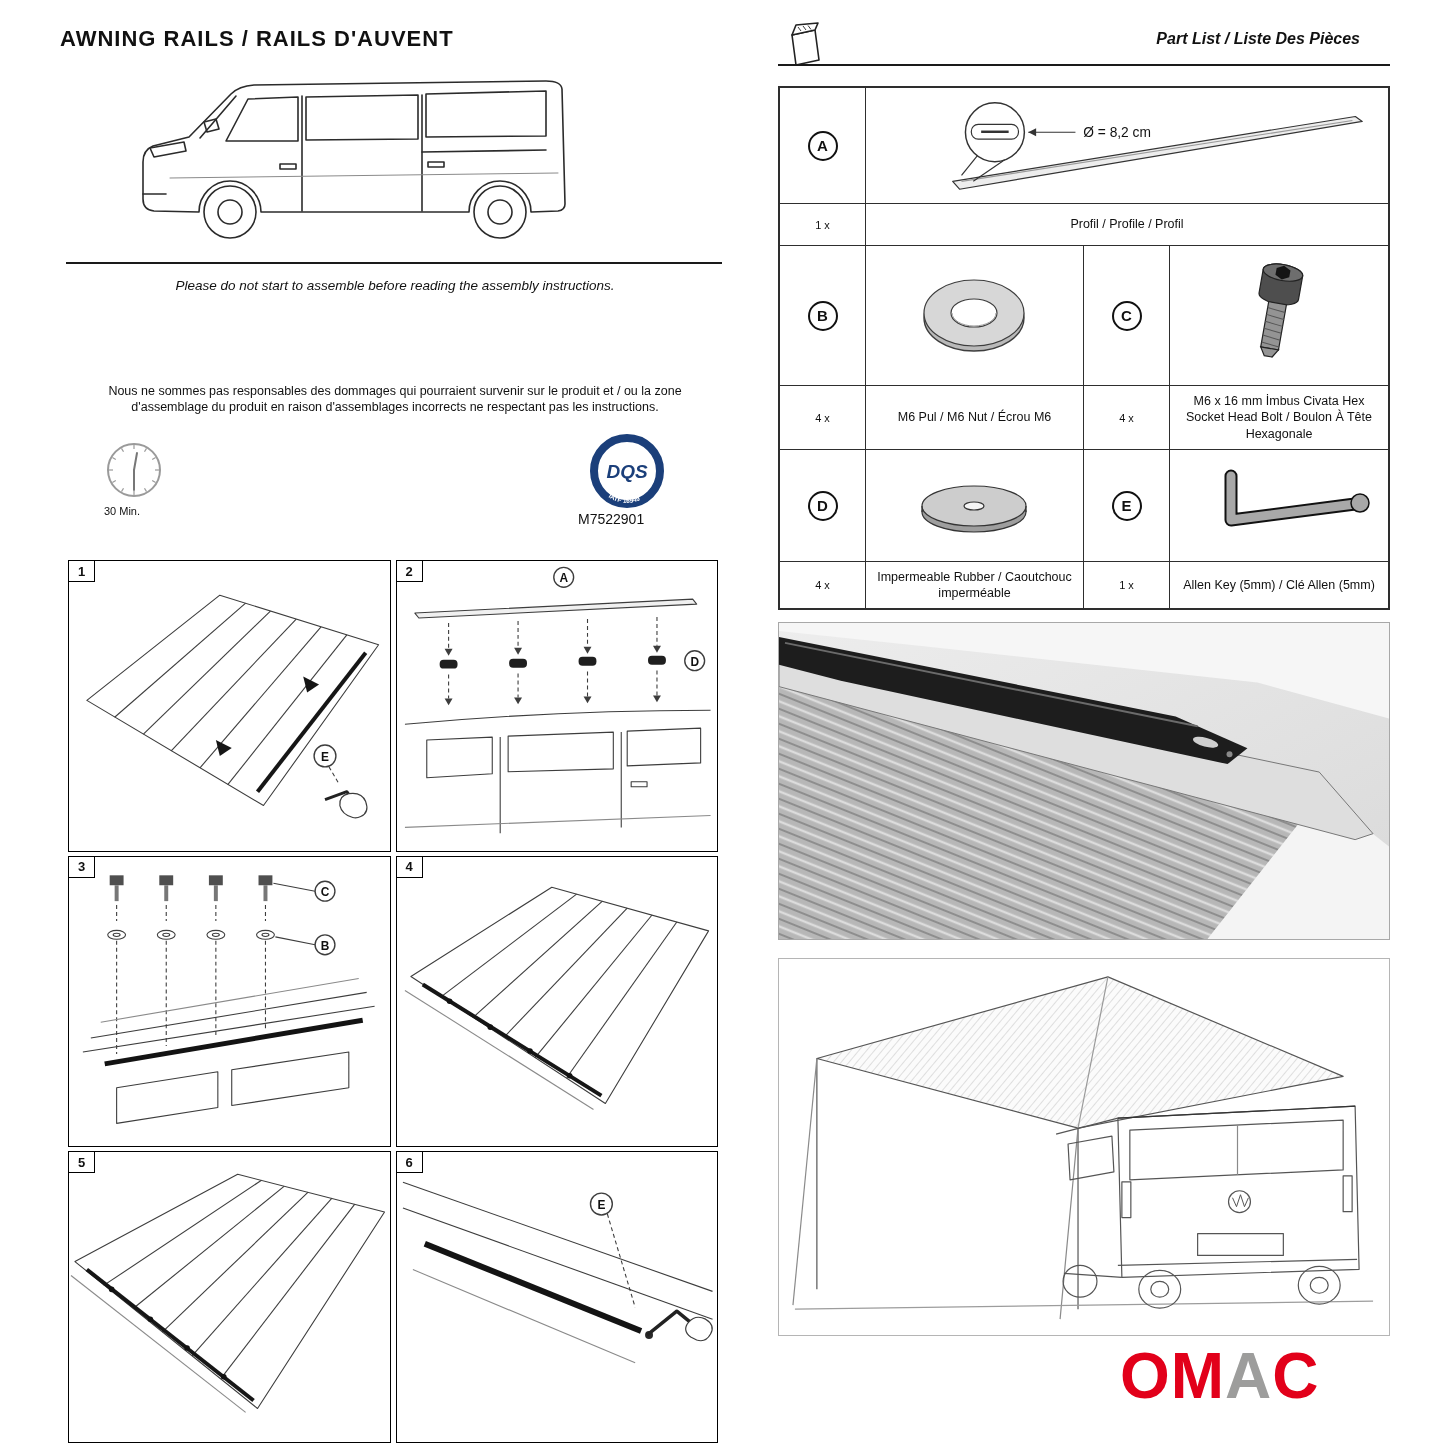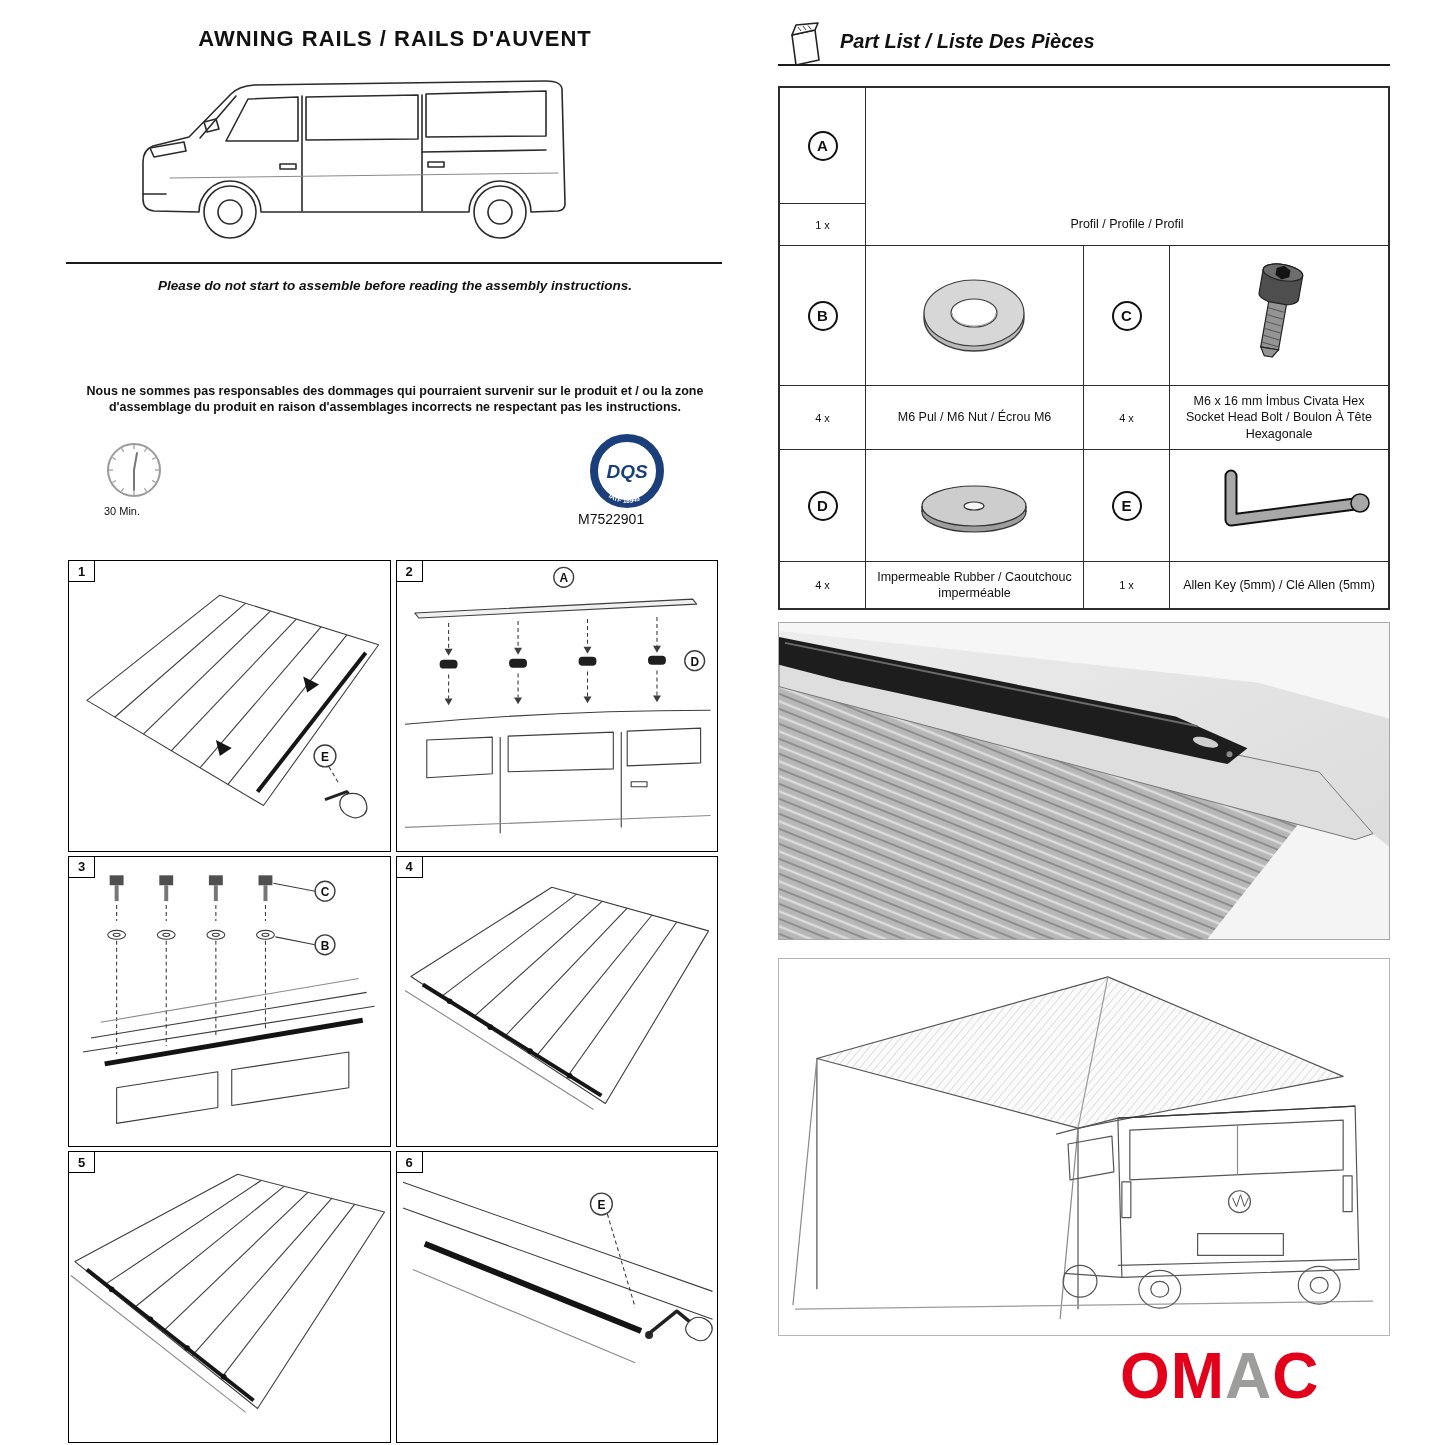--- a/index.html
+++ b/index.html
@@ -3,47 +3,47 @@
 <meta charset="utf-8">
 <style>
   *{margin:0;padding:0;box-sizing:border-box}
   html,body{background:#fff}
   .page{position:relative;width:1445px;height:1445px;background:#fff;
         font-family:"Liberation Sans",sans-serif;color:#111;overflow:hidden}
   .abs{position:absolute}
   svg text{font-family:"Liberation Sans",sans-serif}
 
   
-  .doc-title{left:60px;top:26px;width:670px;text-align:center;
+  .doc-title{left:60px;top:26px;width:670px;text-align:left;
              font-size:22px;font-weight:bold;letter-spacing:1px}
   .van-box{left:110px;top:66px;width:565px;height:194px}
   .rule1{left:66px;top:262px;width:656px;border-top:2px solid #1a1a1a}
-  .warn{left:80px;width:630px;text-align:center;font-weight:bold;line-height:1.25}
+  .warn{left:80px;width:630px;text-align:center;font-weight:normal;line-height:1.25}
   .w-en{font-style:italic;font-size:13.5px}
   .w-fr{font-size:12.5px}
   .warn1{top:278px}.warn2{top:306px}.warn3{top:338px}.warn4{top:384px}
   .clock-box{left:104px;top:440px;width:60px;height:60px}
   .clock-label{left:80px;top:505px;width:84px;text-align:center;font-size:11px}
   .dqs-box{left:590px;top:434px;width:74px;height:74px}
   .dqs-code{left:578px;top:511px;width:98px;text-align:left;font-size:14px}
   .asm-title{left:70px;top:527px;width:650px;text-align:center;
              font-size:20px;font-weight:bold;font-style:italic}
   .stages{left:68px;top:560px;width:650px;height:883px;display:grid;
           grid-template-columns:1fr 1fr;grid-template-rows:1fr 1fr 1fr;gap:4px 5px}
   .stage{position:relative;border:1px solid #000;background:#fff;overflow:hidden}
   .stage svg{position:absolute;left:0;top:0;width:100%;height:100%}
   .stage-num{position:absolute;left:0;top:0;width:26px;height:21px;background:#fff;
              border-right:1px solid #000;border-bottom:1px solid #000;
              display:flex;align-items:center;justify-content:center;
              font-size:13px;font-weight:bold;z-index:2}
 
   
   .pkg-icon{left:786px;top:22px;width:38px;height:46px}
-  .pl-title{left:840px;top:30px;width:520px;text-align:left;
-            font-size:20px;font-weight:bold;font-style:italic}
+  .pl-title{left:840px;top:30px;width:520px;text-align:right;
+            font-size:16px;font-weight:bold;font-style:italic}
   .rule2{left:778px;top:64px;width:612px;border-top:2px solid #1a1a1a}
   .parts{left:778px;top:86px;width:612px;height:524px;border:2px solid #2e2e2e;
          display:grid;grid-template-columns:86px 218px 86px 1fr;
          grid-template-rows:116px 42px 140px 64px 112px 1fr;
          grid-template-areas:
            "al ad ad ad"
            "aq ads ads ads"
            "bl bd cl cd"
            "bq bds cq cds"
            "dl dd el ed"
@@ -338,20 +338,36 @@
       </g>
     </svg>
   </div>
   <div class="abs pl-title">Part List / Liste Des Pièces</div>
   <div class="abs rule2"></div>
 
   <div class="abs parts">
     <div class="pc area-al">
       <span class="badge">A</span>
     </div>
+    <div class="pc area-ad nr">
+      <svg viewBox="0 0 505 112" width="500" height="110">
+        <g fill="none" stroke="#333" stroke-width="1.2" stroke-linejoin="round">
+          <polygon points="75,92 485,26 492,31 82,100" fill="#ededed"></polygon>
+          <line x1="84" y1="92" x2="482" y2="30" stroke="#9a9a9a"></line>
+          <circle cx="118" cy="42" r="30" fill="#fff" stroke-width="1.5"></circle>
+          <line x1="100" y1="66" x2="84" y2="86"></line>
+            <line x1="128" y1="70" x2="96" y2="92"></line>
+          <rect x="94" y="34" width="48" height="15" rx="7" fill="#fff"></rect>
+          <line x1="104" y1="41.5" x2="132" y2="41.5" stroke-width="2.5"></line>
+          <line x1="152" y1="42" x2="200" y2="42"></line>
+          <polygon points="152,42 160,38 160,46" fill="#333" stroke="none"></polygon>
+        </g>
+        <text x="208" y="47" font-size="14" fill="#111">Ø = 8,2 cm</text>
+      </svg>
+    </div>
 
     <div class="pc area-aq qty">1 x</div>
     <div class="pc area-ads nr desc">Profil / Profile / Profil</div>
 
     <div class="pc area-bl">
       <span class="badge">B</span>
     </div>
     <div class="pc area-bd">
       <svg viewBox="0 0 150 120" width="150" height="120">
         <ellipse cx="74" cy="62" rx="50" ry="33" fill="#b9b9b9" stroke="#3d3d3d" stroke-width="1.4"></ellipse>

